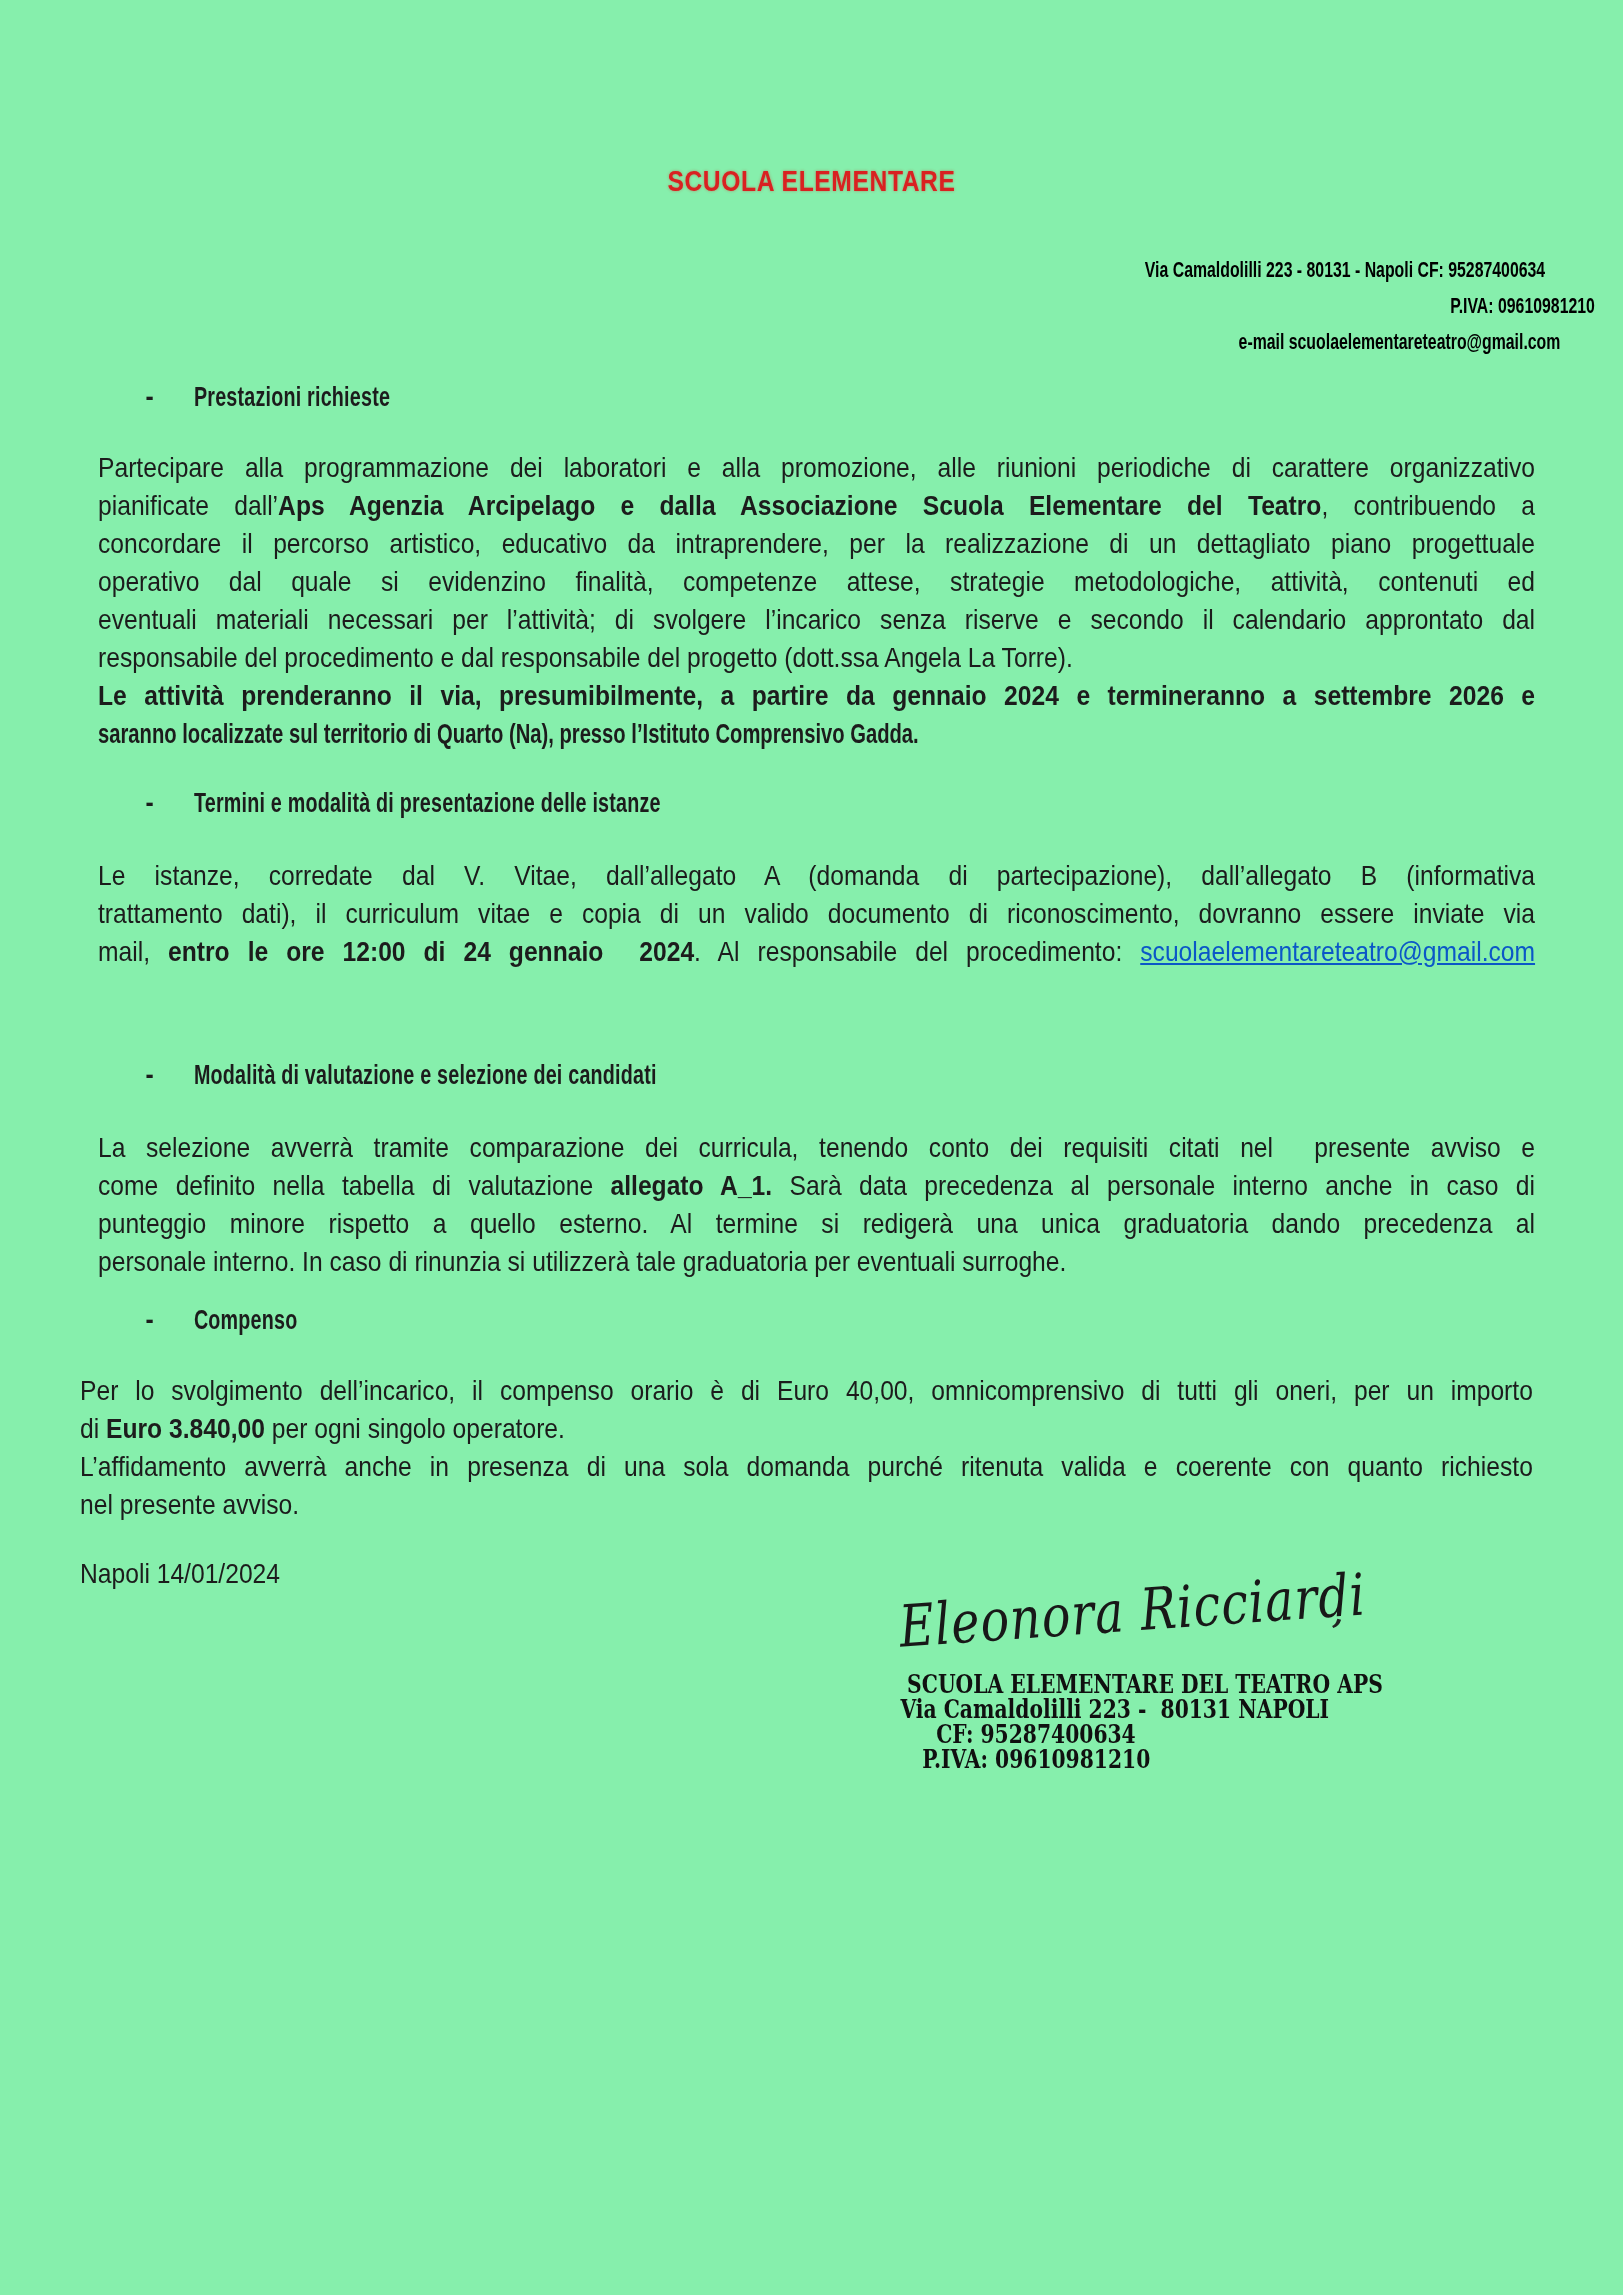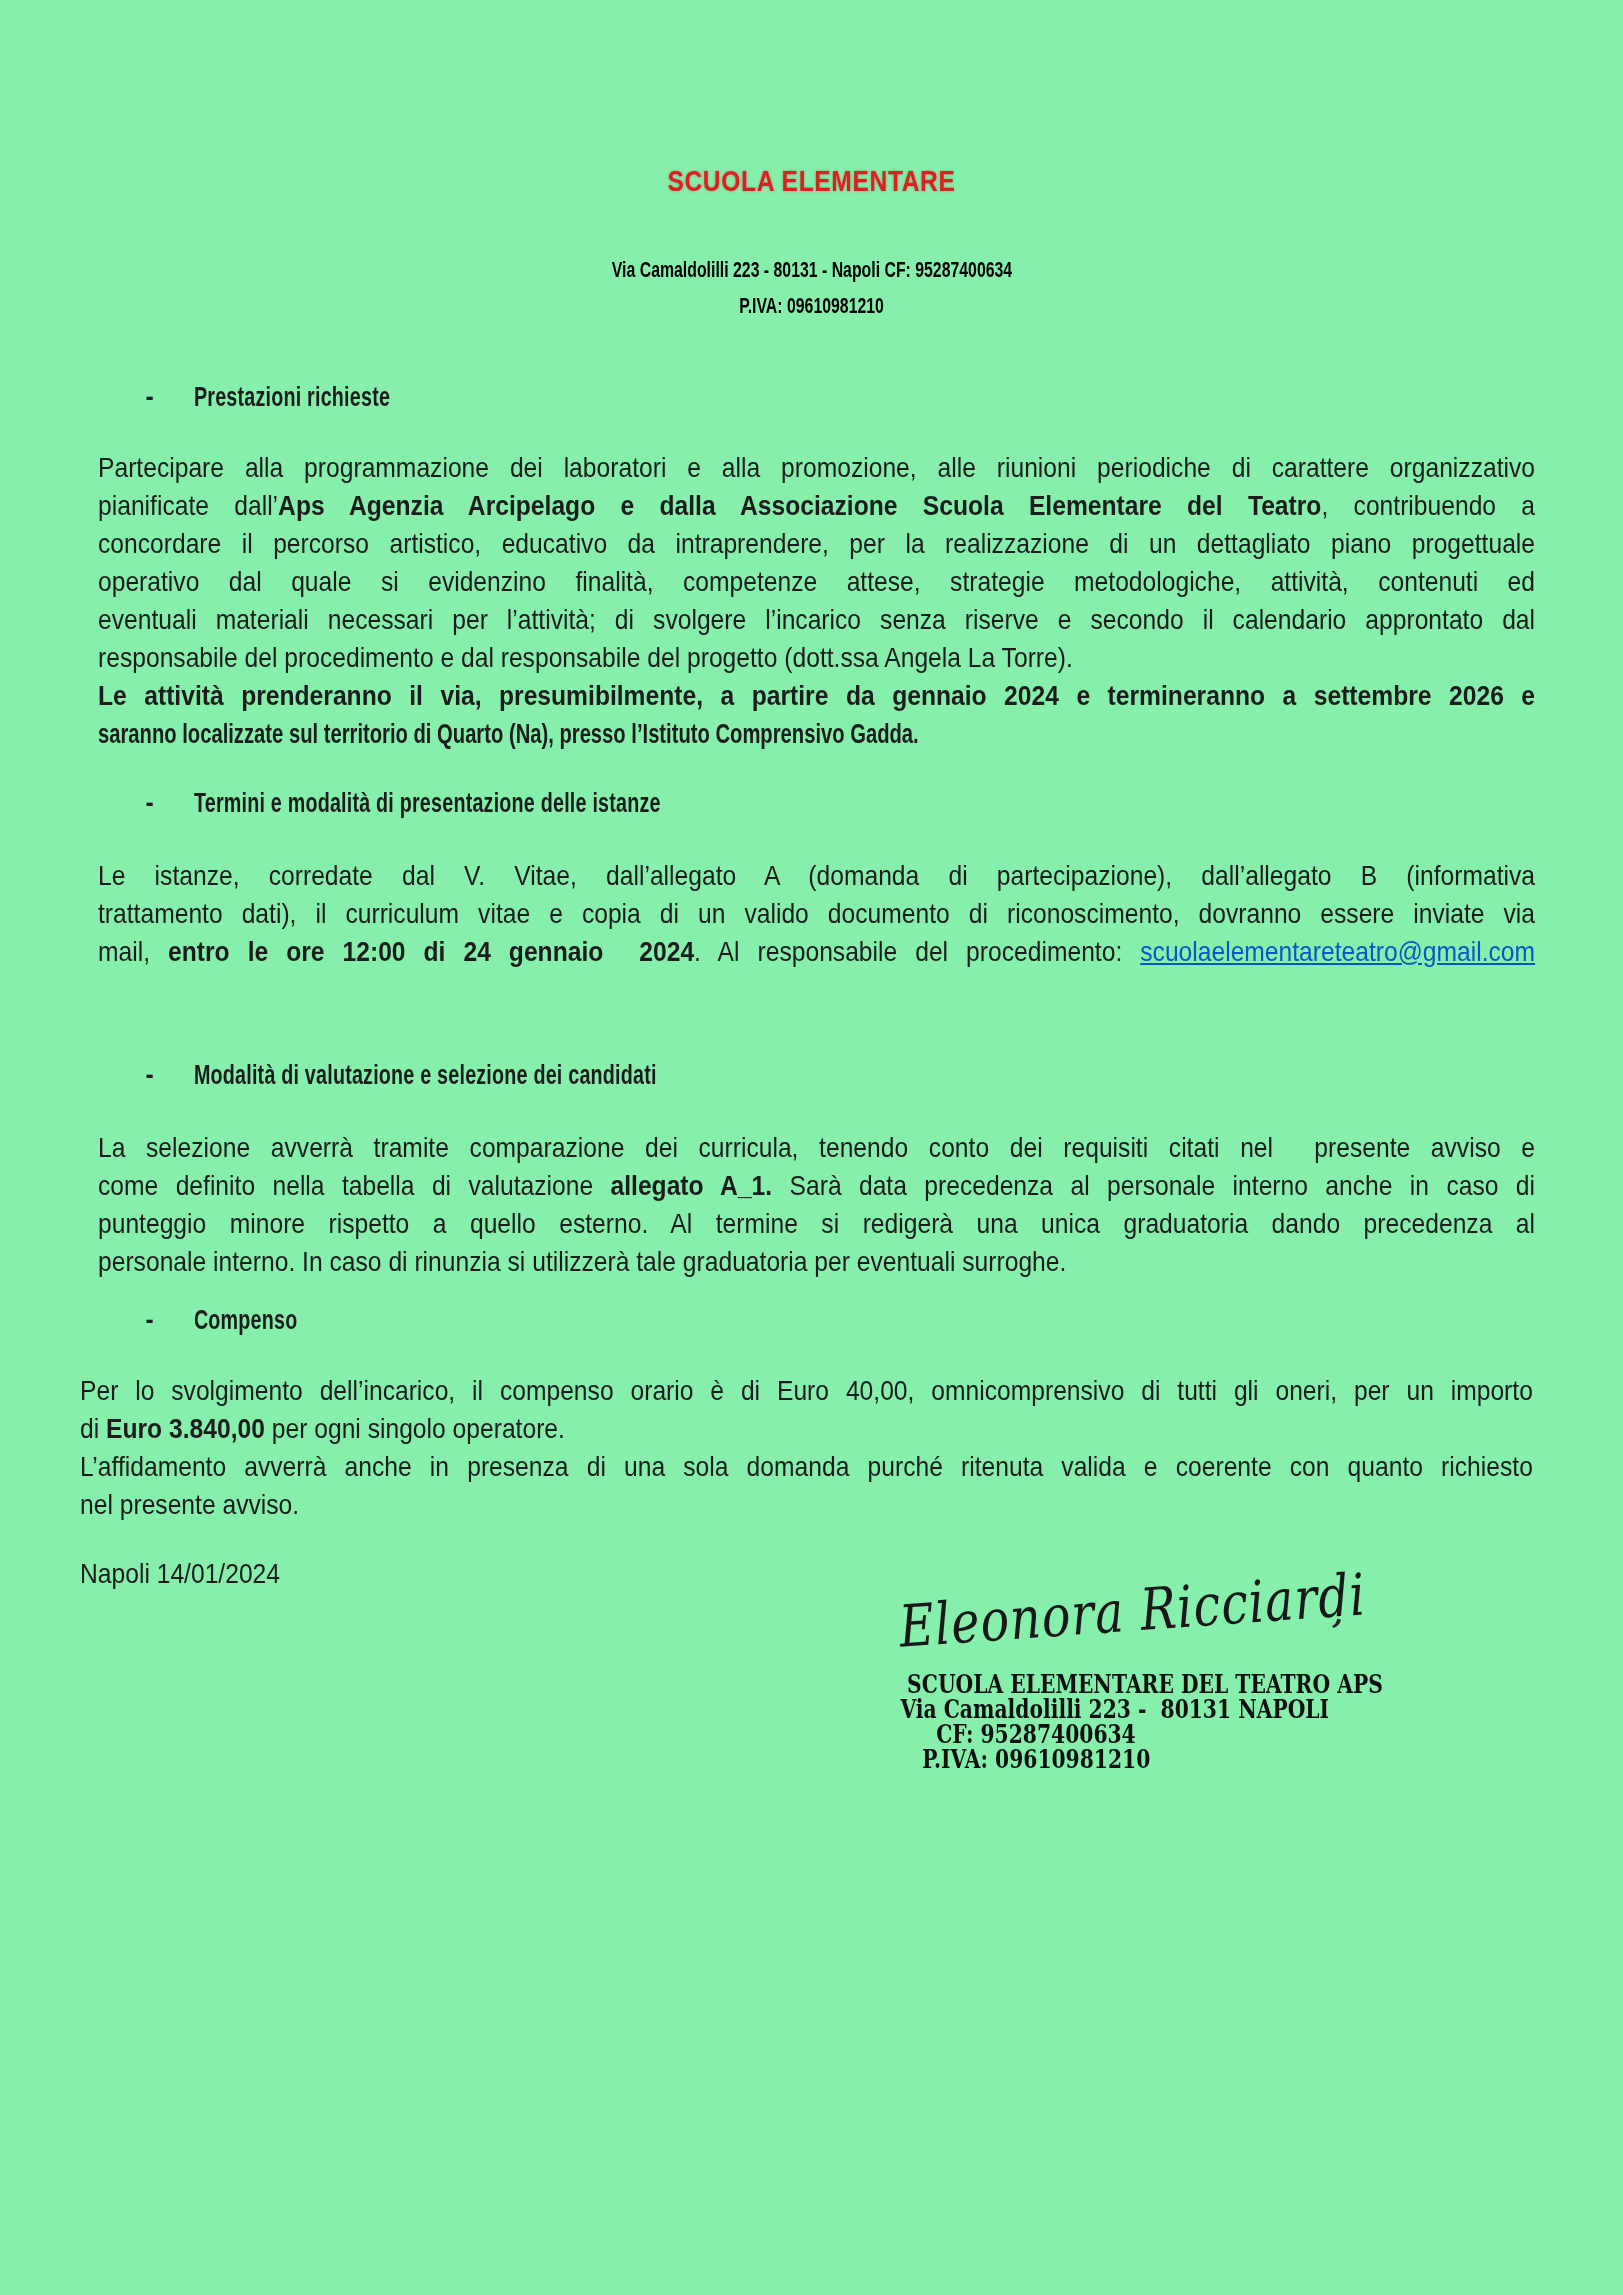--- a/index.html
+++ b/index.html
@@ -14,21 +14,21 @@
   .logo { position:absolute; top:169px; left:0; right:0; text-align:center; font-weight:bold; }
   .logo .l1 { display:inline-block; font-size:29px; line-height:25px; letter-spacing:0.7px;
               transform:scaleX(.85); transform-origin:50% 50%;
               text-shadow:0 0 3.3px rgba(221,34,34,.45); }
   .logo .l2 { display:block; }
   .logo .l2 > span { display:inline-block; font-size:47px; line-height:41px; letter-spacing:3.3px;
               transform:scaleX(.88); transform-origin:50% 50%;
               text-shadow:0 0 3.9px rgba(221,34,34,.45); }
 
   
-  .contact { position:absolute; top:252px; left:0; right:0; text-align:center; font-weight:bold; color:#000; }
+  .contact { position:absolute; top:252px; left:0; right:0; text-align:right; font-weight:bold; color:#000; }
   .contact .cline { height:36px; line-height:36px; font-size:22px; }
   .contact .cline > span { display:inline-block; transform:scaleX(.72); transform-origin:50% 50%; white-space:pre; }
 
   
   .hsec { position:absolute; left:98px; width:1633px; transform:scaleX(.88); transform-origin:0 0;
           font-size:28px; font-weight:bold; height:38px; line-height:38px; white-space:nowrap; }
   .hsec .dash { display:inline-block; margin-left:54px; }
   .hsec .hlabel { display:inline-block; margin-left:46px; transform:scaleX(.80); transform-origin:0 50%;
                   letter-spacing:0.3px; }
   #h-prestazioni { top:378px; }
@@ -69,20 +69,21 @@
 
 <div class="page">
 
   <div class="logo" style="color: rgb(217, 33, 33);">
     <span class="l1">SCUOLA ELEMENTARE</span>
   </div>
 
   <div class="contact">
     <div class="cline"><span>Via Camaldolilli 223 - 80131 - Napoli CF: 95287400634</span></div>
     <div class="cline"><span>P.IVA: 09610981210</span></div>
+    <div class="cline"><span>e-mail scuolaelementareteatro@gmail.com</span></div>
   </div>
 
   <div class="hsec" id="h-prestazioni">
     <span class="dash">-</span><span class="hlabel">Prestazioni richieste</span>
   </div>
   <div class="hsec" id="h-termini">
     <span class="dash">-</span><span class="hlabel">Termini e modalità di presentazione delle istanze</span>
   </div>
   <div class="hsec" id="h-valutazione">
     <span class="dash">-</span><span class="hlabel">Modalità di valutazione e selezione dei candidati</span>

